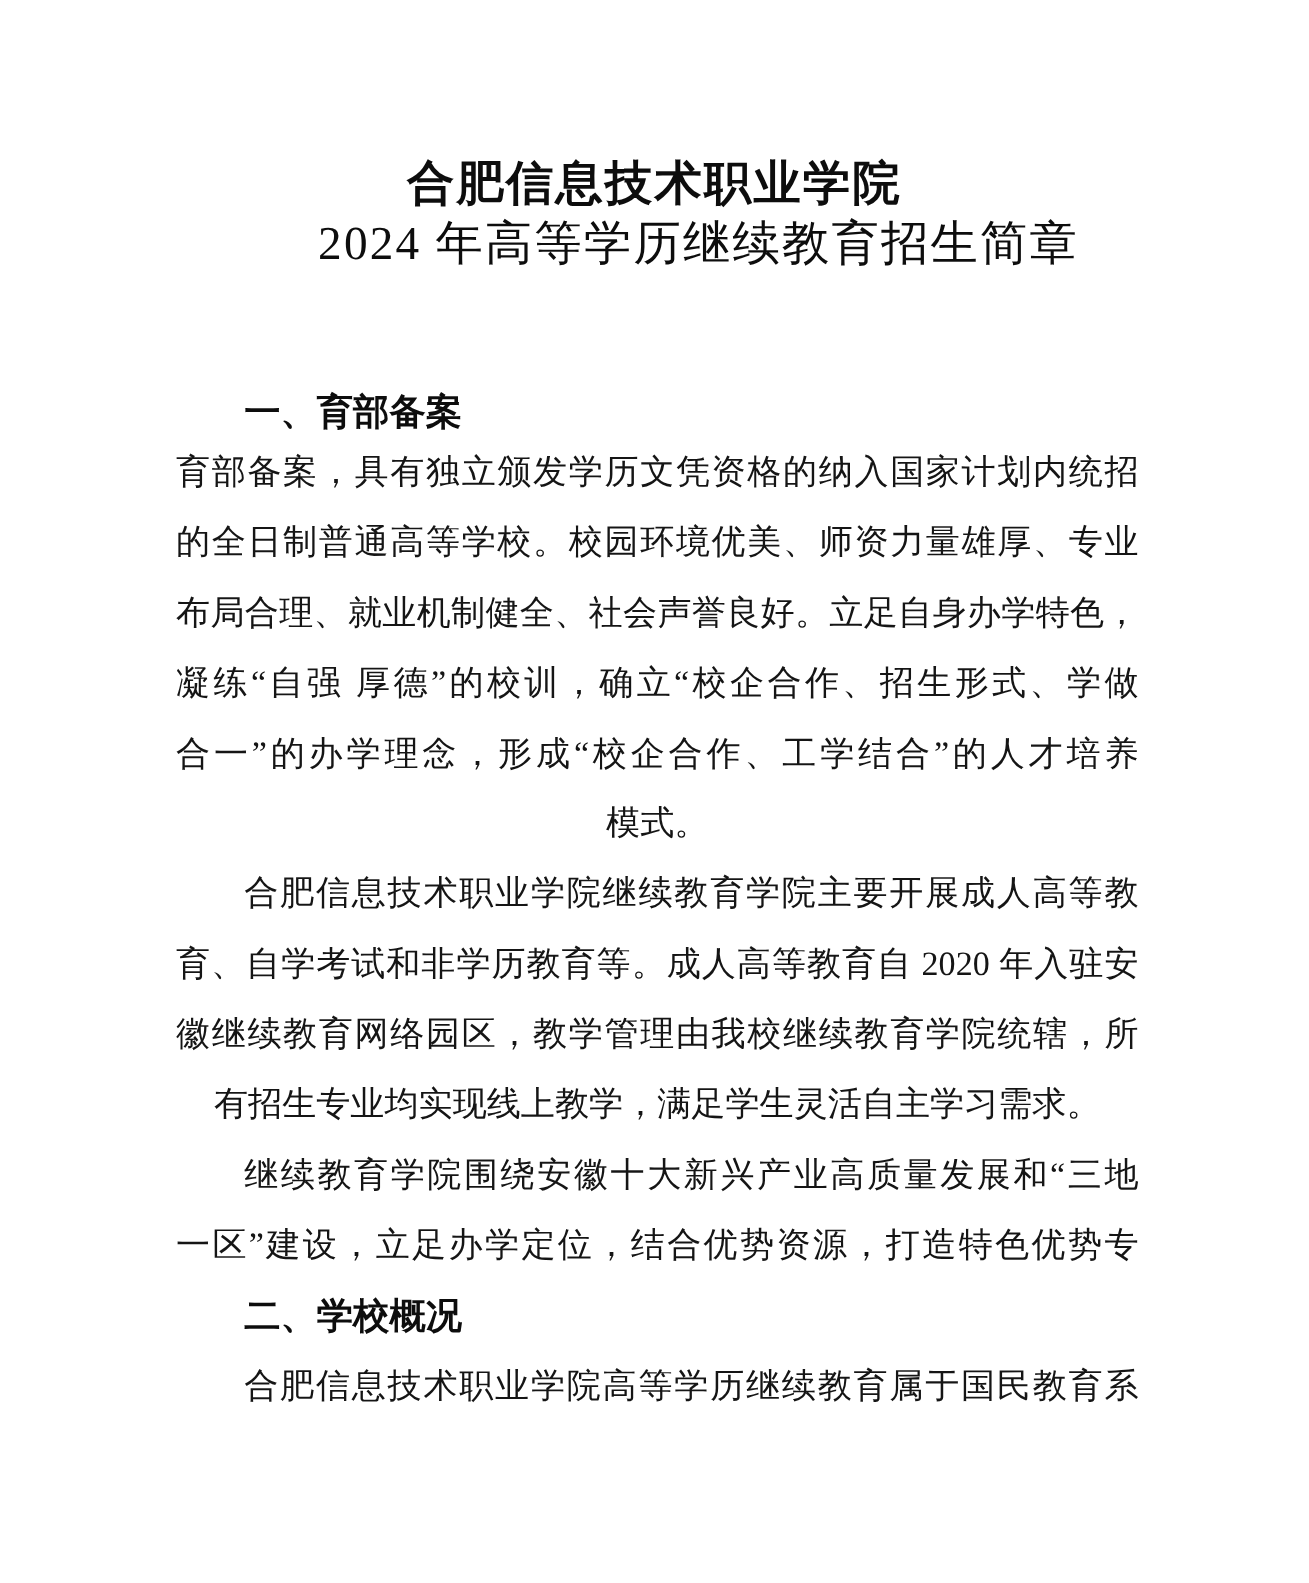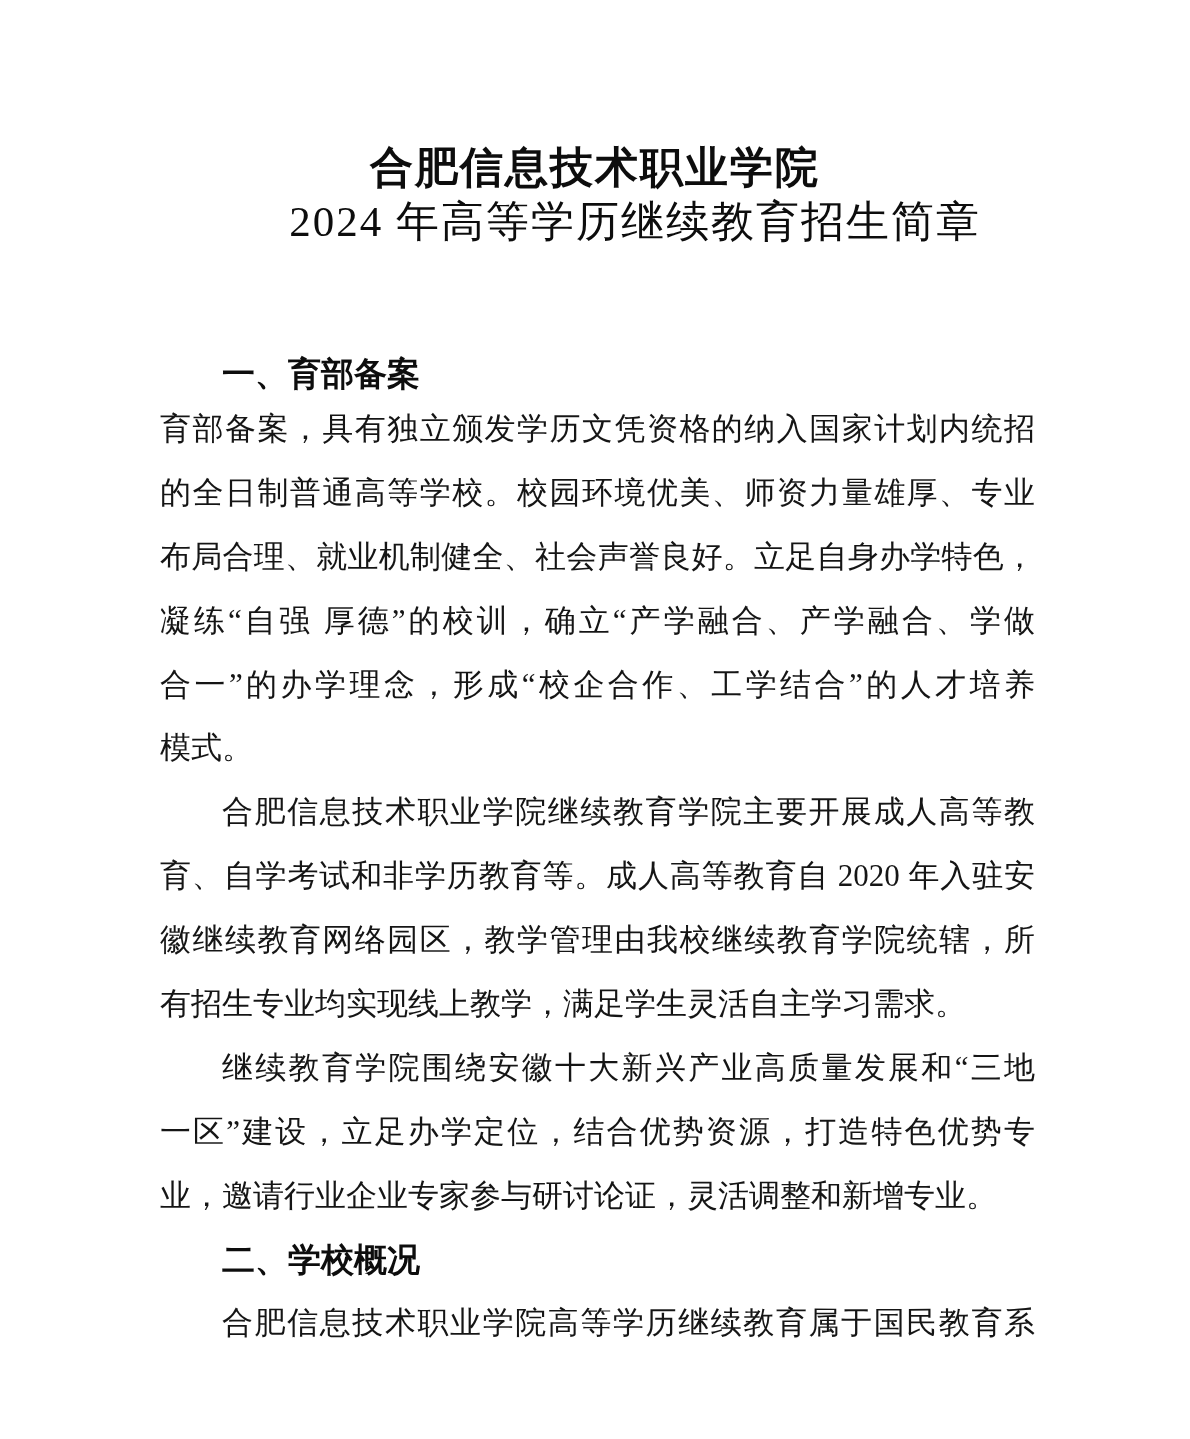--- a/index.html
+++ b/index.html
@@ -61,20 +61,21 @@
     top: 397px;
     left: 160px;
     width: 875px;
     font-size: 31px;
     line-height: 63.9px;
     color: #151515;
   }
   .ln {
     height: 63.9px;
     overflow: hidden;
+    text-align: center;
   }
   .j {
     text-align: justify;
     text-align-last: justify;
     text-justify: inter-character;
   }
   .ind {
     text-indent: 62px;
   }
   .h {
@@ -95,27 +96,26 @@
   <div class="doc-title">合肥信息技术职业学院</div>
 
   <div class="doc-subtitle">2024 年高等学历继续教育招生简章</div>
 
   <div class="section-heading-1">一、育部备案</div>
 
   <div class="body-stack">
     <div class="ln j">育部备案，具有独立颁发学历文凭资格的纳入国家计划内统招</div>
     <div class="ln j">的全日制普通高等学校。校园环境优美、师资力量雄厚、专业</div>
     <div class="ln j">布局合理、就业机制健全、社会声誉良好。立足自身办学特色，</div>
-    <div class="ln j">凝练“自强 厚德”的校训，确立“产学融合、产学融合、学做</div>
+    <div class="ln j">凝练“自强 厚德”的校训，确立“校企合作、招生形式、学做</div>
     <div class="ln j">合一”的办学理念，形成“校企合作、工学结合”的人才培养</div>
     <div class="ln">模式。</div>
     <div class="ln j ind">合肥信息技术职业学院继续教育学院主要开展成人高等教</div>
     <div class="ln j">育、自学考试和非学历教育等。成人高等教育自 2020 年入驻安</div>
     <div class="ln j">徽继续教育网络园区，教学管理由我校继续教育学院统辖，所</div>
     <div class="ln">有招生专业均实现线上教学，满足学生灵活自主学习需求。</div>
     <div class="ln j ind">继续教育学院围绕安徽十大新兴产业高质量发展和“三地</div>
     <div class="ln j">一区”建设，立足办学定位，结合优势资源，打造特色优势专</div>
-    <div class="ln">业，邀请行业企业专家参与研讨论证，灵活调整和新增专业。</div>
     <div class="ln h ind">二、学校概况</div>
     <div class="ln j ind">合肥信息技术职业学院高等学历继续教育属于国民教育系</div>
   </div>
 
 </div>
 
 </body></html>

